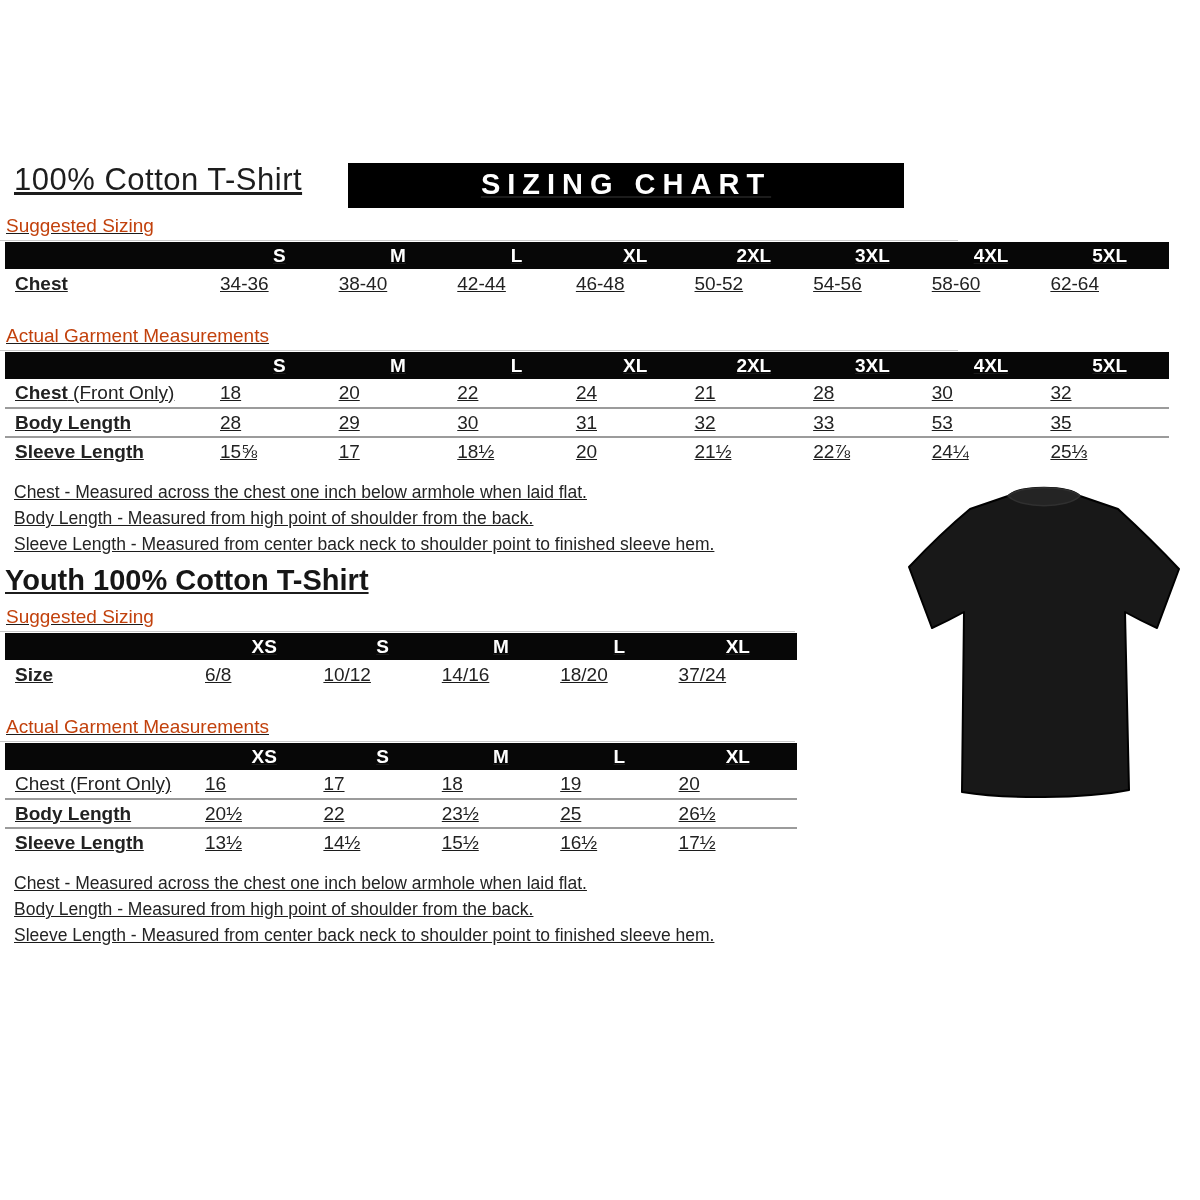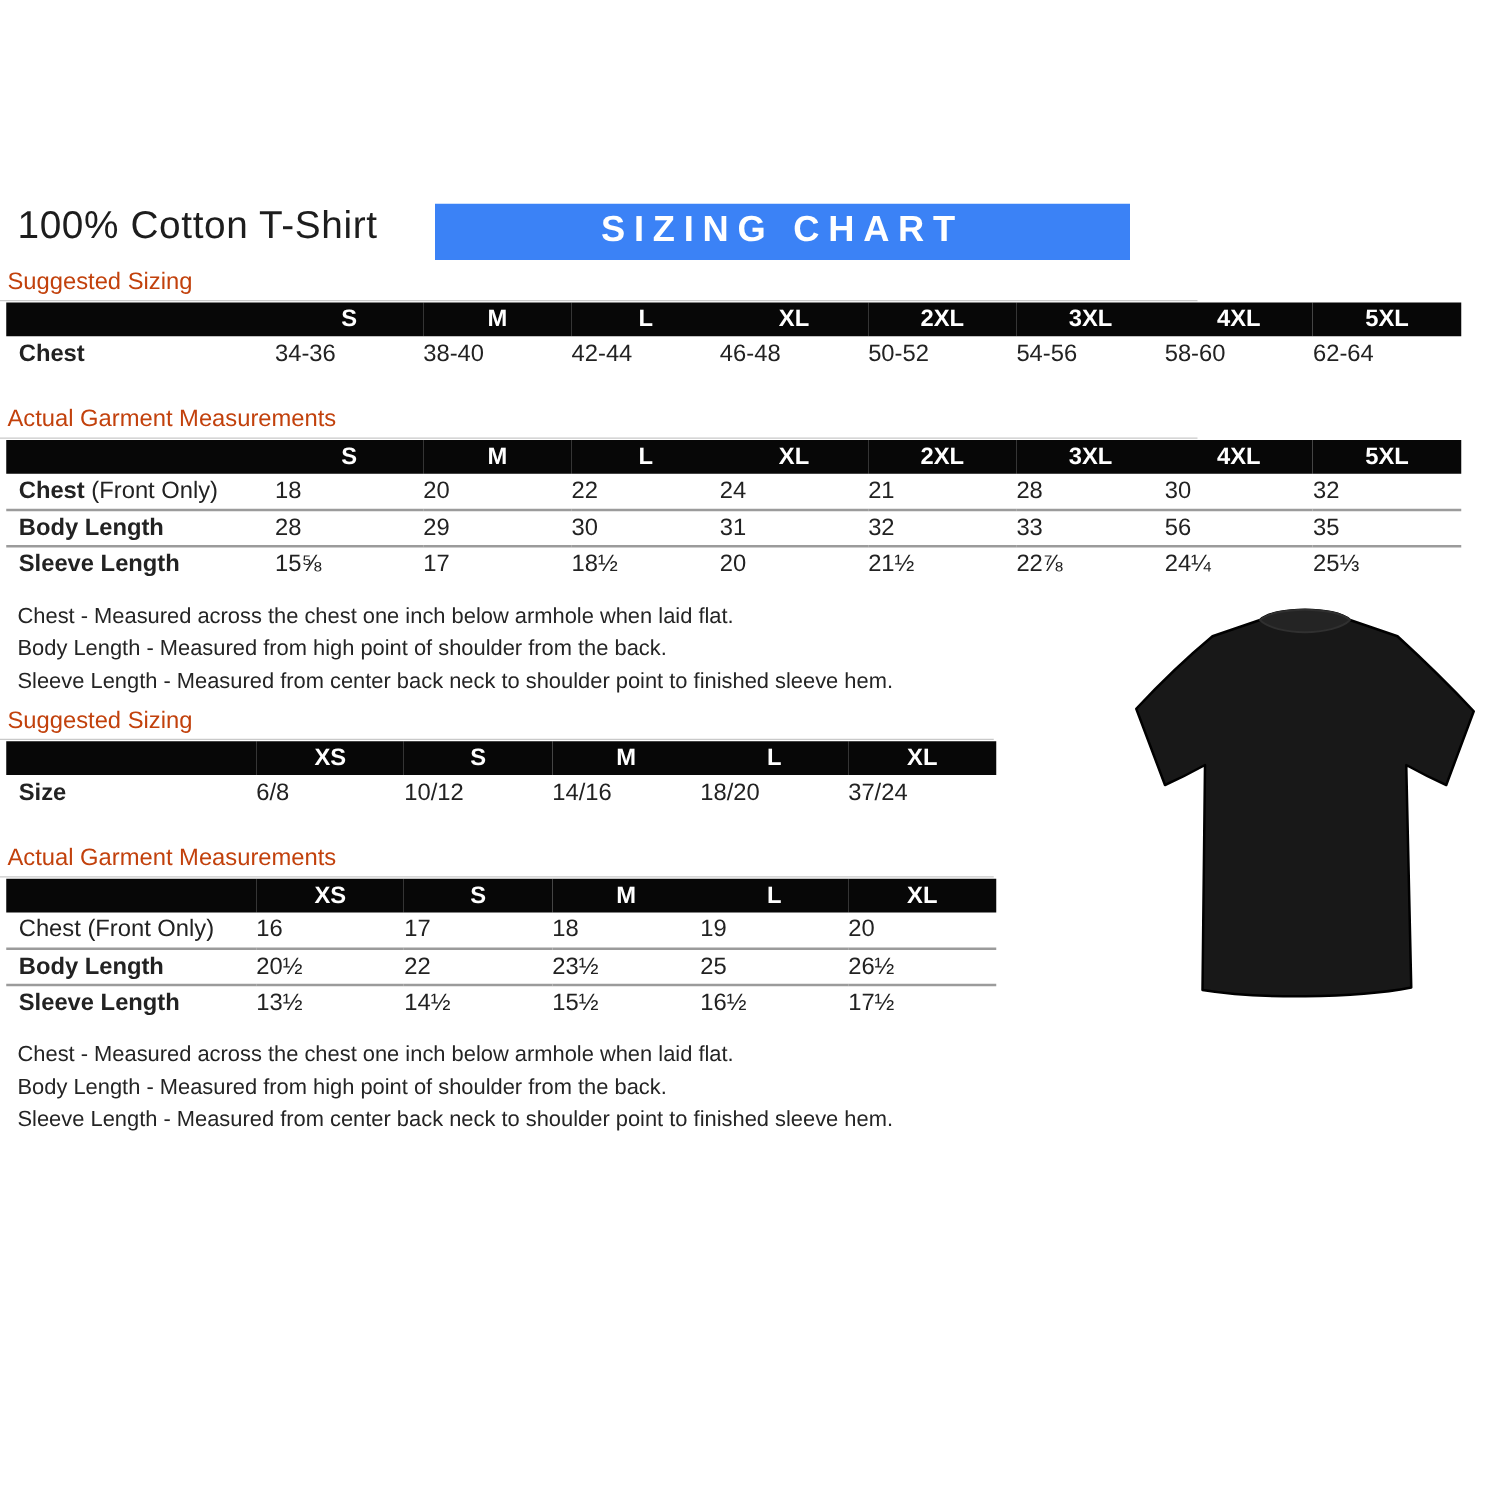--- a/index.html
+++ b/index.html
@@ -1,27 +1,27 @@
 <!DOCTYPE html>
 <html><head>
 <meta charset="utf-8">
 <style>
   * { margin:0; padding:0; box-sizing:border-box; }
   html,body { background:#ffffff; }
   body {
     width:1200px; height:1200px; position:relative;
     font-family:"Liberation Sans", sans-serif; color:#1c1c1c;
   }
-  .content { position:absolute; top:162px; left:0; width:972px; }
+  .content { position:absolute; top:162px; left:0; width:972px;text-decoration:underline; }
 
   
   .header-row { display:flex; align-items:flex-start; padding-left:14px; }
   .main-title { font-size:31px; font-weight:400; width:334px; letter-spacing:0.5px; color:#1d1d1d; }
   .banner {
-    background:#3b82f6; color:#ffffff; font-weight:bold; font-size:29px;
+    background:#000000; color:#ffffff; font-weight:bold; font-size:29px;
     letter-spacing:7px; text-align:center; width:556px; padding:5px 0 7px 0; margin-top:1px;
   }
 
   
   .section-label {
     font-size:19px; color:#c2410c; padding:0 0 3px 6px; border-bottom:1px solid #c9c9c9;
   }
   .lbl-a1 { margin:7px 14px 1px 0; }
   .lbl-a2 { margin:27px 14px 1px 0; }
   .lbl-y1 { margin:9px 0 1px 0; width:795px; }
@@ -144,21 +144,21 @@
         <td>32</td>
       </tr>
       <tr>
         <td class="rowlabel"><span>Body Length</span></td>
         <td>28</td>
         <td>29</td>
         <td>30</td>
         <td>31</td>
         <td>32</td>
         <td>33</td>
-        <td>56</td>
+        <td>53</td>
         <td>35</td>
       </tr>
       <tr>
         <td class="rowlabel"><span>Sleeve Length</span></td>
         <td>15⅝</td>
         <td>17</td>
         <td>18½</td>
         <td>20</td>
         <td>21½</td>
         <td>22⅞</td>
@@ -167,20 +167,21 @@
       </tr>
     </tbody>
   </table>
 
   <div class="notes">
     <div>Chest - Measured across the chest one inch below armhole when laid flat.</div>
     <div>Body Length - Measured from high point of shoulder from the back.</div>
     <div>Sleeve Length - Measured from center back neck to shoulder point to finished sleeve hem.</div>
   </div>
 
+  <div class="youth-title">Youth 100% Cotton T-Shirt</div>
 
   <div class="youth-section">
     <div class="section-label lbl-y1">Suggested Sizing</div>
     <table class="sizes youth-w">
       <colgroup>
           <col class="lblcol-y">
           <col>
           <col>
           <col>
           <col>

